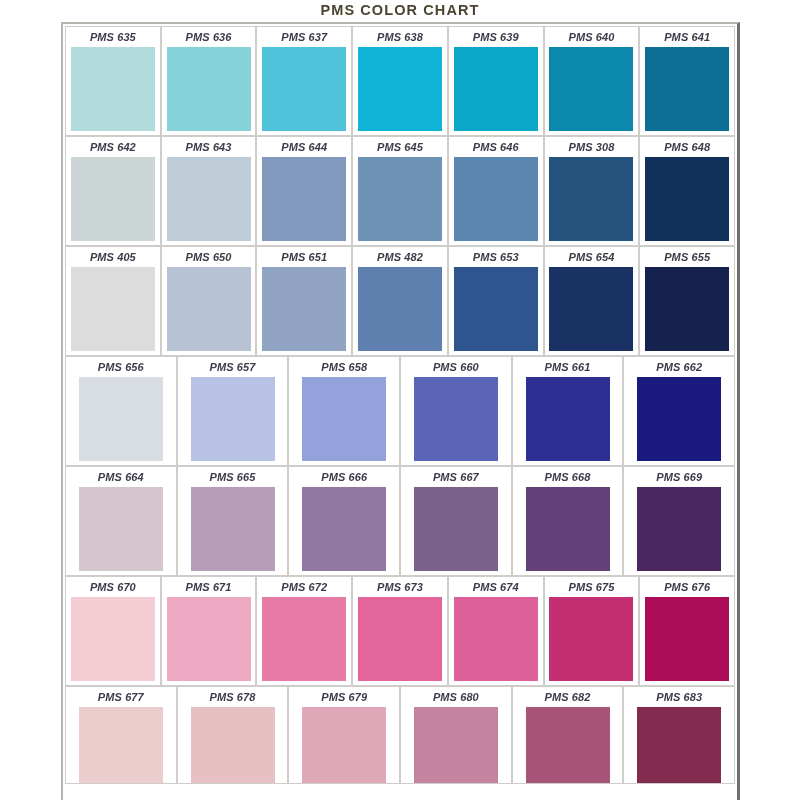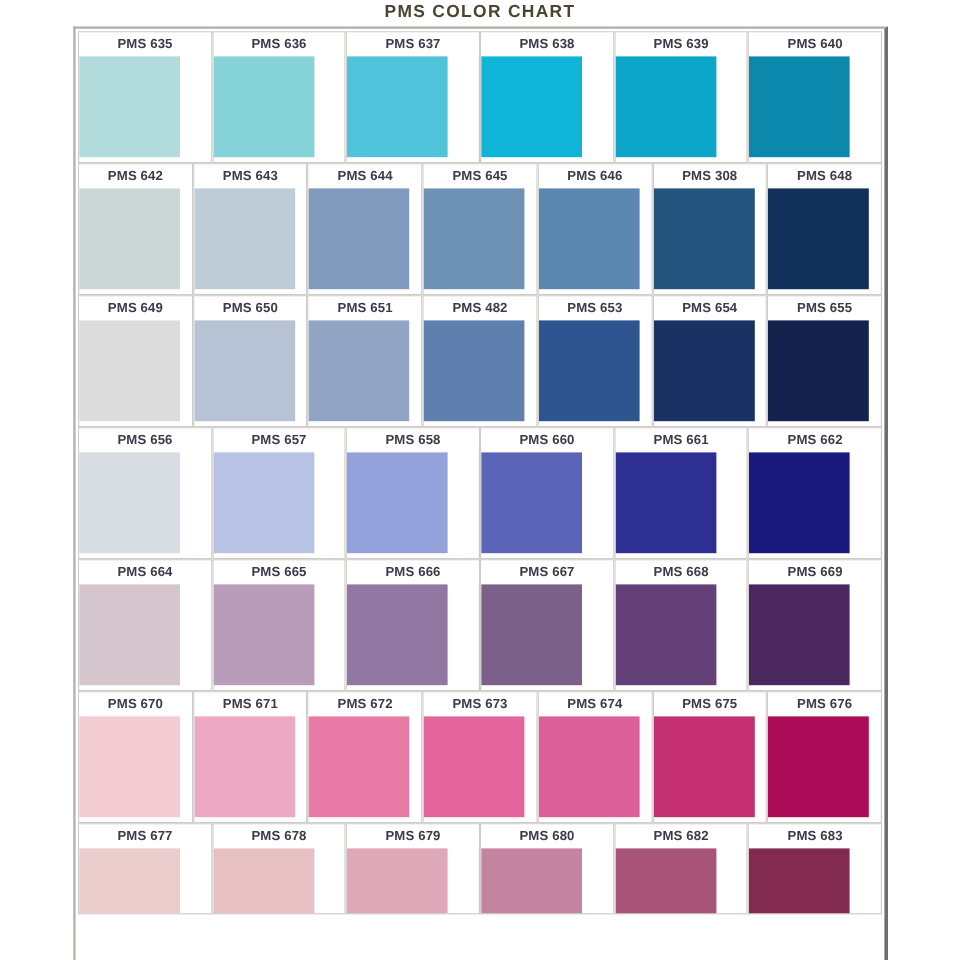--- a/index.html
+++ b/index.html
@@ -66,22 +66,23 @@
 
   .swatch-cell {
     position: relative;
     flex: 1 1 0;
     box-sizing: border-box;
     border: 1px solid #cfcdc9;
     background: #ffffff;
     margin: 0;
     display: flex;
     flex-direction: column;
-    align-items: flex-start;
+    align-items: center;
     overflow: hidden;
+    font-style: italic;
   }
 
   .swatch-label {
     width: 100%;
     text-align: center;
     font-size: 11px;
     font-weight: bold;
     color: #3b3b4a;
     line-height: 20px;
     height: 20px;
@@ -93,21 +94,21 @@
 
   .swatch-color {
     width: 84px;
     height: 84px;
     flex: none;
     box-shadow: 0 0 0 0 rgba(0,0,0,0);
   }
 
   
   .swatch-row.row-last {
-    height: 76px;
+    height: 98px;
   }
 </style>
 </head>
 <body>
 
 <div id="page">
 
   <div id="chart-title">PMS COLOR CHART</div>
 
   <div id="chart-frame">
@@ -130,20 +131,24 @@
             <div class="swatch-color" style="background-color: rgb(15, 180, 215);"></div>
           </div>
           <div class="swatch-cell">
             <div class="swatch-label">PMS 639</div>
             <div class="swatch-color" style="background-color: rgb(12, 166, 201);"></div>
           </div>
           <div class="swatch-cell">
             <div class="swatch-label">PMS 640</div>
             <div class="swatch-color" style="background-color: rgb(11, 136, 171);"></div>
           </div>
+          <div class="swatch-cell">
+            <div class="swatch-label">PMS 641</div>
+            <div class="swatch-color" style="background-color: rgb(13, 111, 149);"></div>
+          </div>
         </div>
         <div class="swatch-row">
           <div class="swatch-cell">
             <div class="swatch-label">PMS 642</div>
             <div class="swatch-color" style="background-color: rgb(204, 214, 214);"></div>
           </div>
           <div class="swatch-cell">
             <div class="swatch-label">PMS 643</div>
             <div class="swatch-color" style="background-color: rgb(189, 204, 214);"></div>
           </div>
@@ -163,21 +168,21 @@
             <div class="swatch-label">PMS 308</div>
             <div class="swatch-color" style="background-color: rgb(36, 83, 126);"></div>
           </div>
           <div class="swatch-cell">
             <div class="swatch-label">PMS 648</div>
             <div class="swatch-color" style="background-color: rgb(17, 48, 90);"></div>
           </div>
         </div>
         <div class="swatch-row">
           <div class="swatch-cell">
-            <div class="swatch-label">PMS 649</div>
+            <div class="swatch-label">PMS 405</div>
             <div class="swatch-color" style="background-color: rgb(220, 220, 221);"></div>
           </div>
           <div class="swatch-cell">
             <div class="swatch-label">PMS 650</div>
             <div class="swatch-color" style="background-color: rgb(183, 194, 212);"></div>
           </div>
           <div class="swatch-cell">
             <div class="swatch-label">PMS 651</div>
             <div class="swatch-color" style="background-color: rgb(146, 164, 195);"></div>
           </div>

